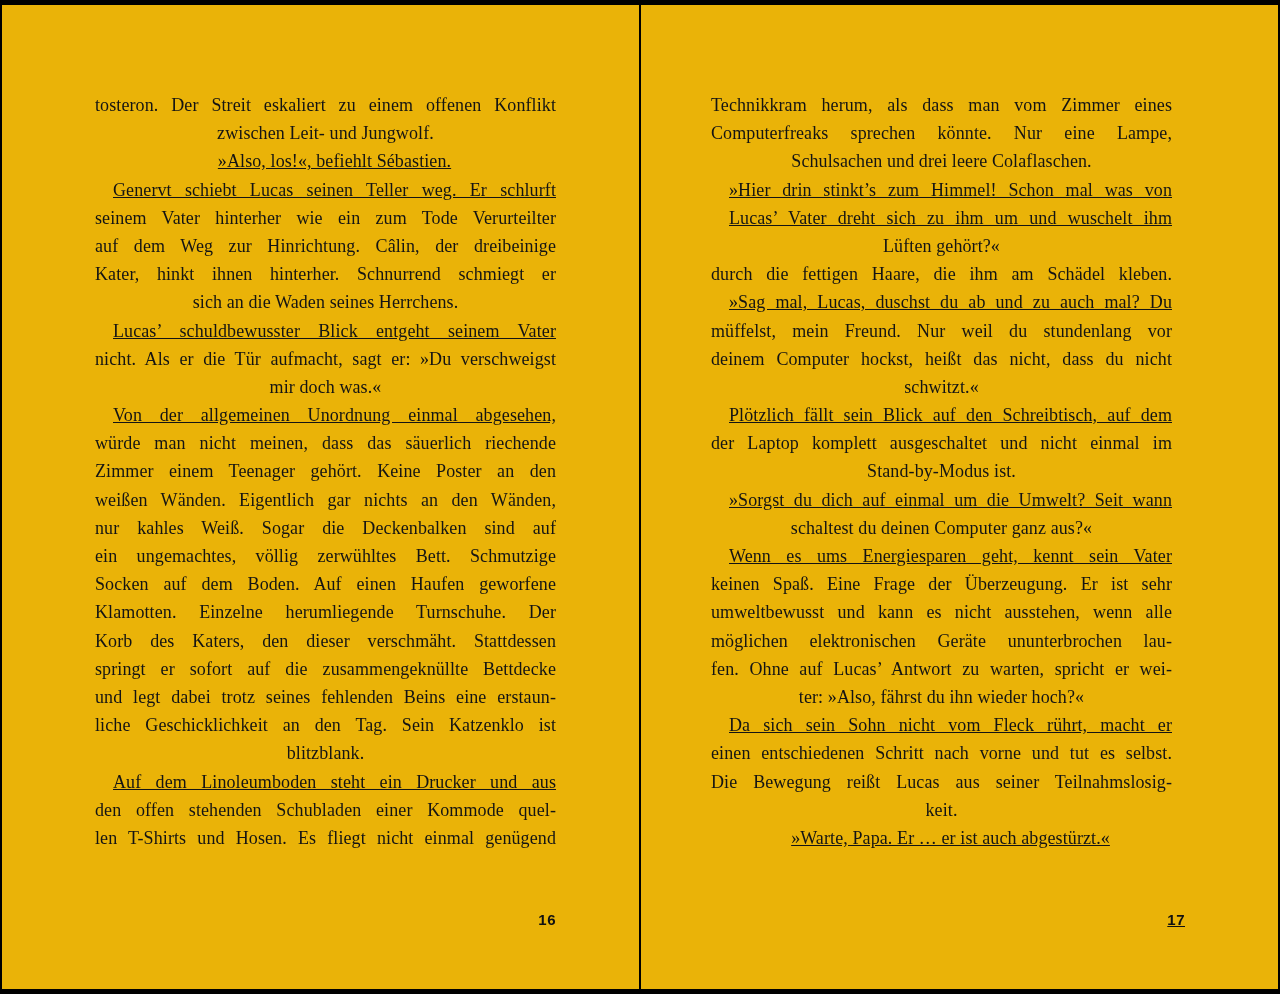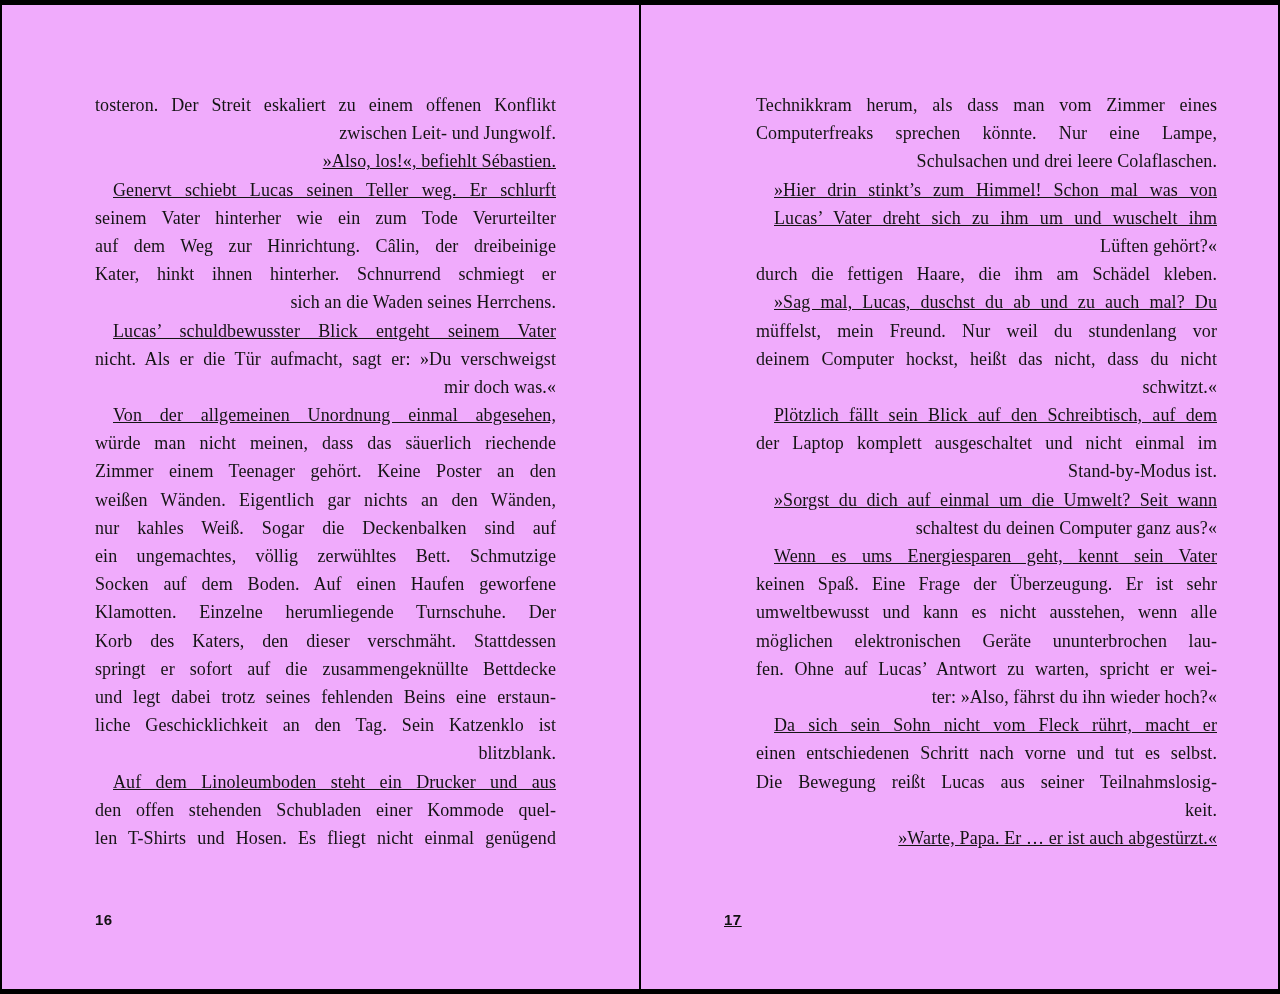--- a/index.html
+++ b/index.html
@@ -1,20 +1,20 @@
 <!DOCTYPE html>
 <html><head>
 <meta charset="utf-8">
 <style>
   html, body { margin: 0; padding: 0; background: #ffffff; }
   .spread {
     position: relative;
     width: 1280px;
     height: 994px;
-    background: #f0abfc;
+    background: #eab308;
     color: #141414;
     font-family: "Liberation Serif", serif;
     overflow: hidden;
   }
   .frame-top, .frame-bottom { position: absolute; left: 0; right: 0; height: 5px; background: #000; }
   .frame-top { top: 0; }
   .frame-bottom { bottom: 0; }
   .frame-left, .frame-right { position: absolute; top: 0; bottom: 0; width: 2px; background: #000; }
   .frame-left { left: 0; }
   .frame-right { right: 0; }
@@ -22,31 +22,31 @@
 
   .text-col {
     position: absolute;
     top: 91px;
     width: 461px;
     font-size: 18px;
     line-height: 28.2px;
     letter-spacing: 0.1px;
   }
   .col-left  { left: 95px; }
-  .col-right { left: 756px; }
+  .col-right { left: 711px; }
 
-  .line { height: 28.2px; text-align: right; }
+  .line { height: 28.2px; text-align: center; }
   .line.j { text-align: justify; text-align-last: justify; }
   .line.ind { padding-left: 18px; text-decoration: underline; }
 
   .pagenum {
     position: absolute;
     top: 911px;
     width: 461px;
-    text-align: left;
+    text-align: right;
     font-family: "Liberation Sans", sans-serif;
     font-size: 15px;
     font-weight: 700;
     letter-spacing: 0.5px;
     color: #111;
   }
   .pn-left  { left: 95px; }
   .pn-right { left: 724px; text-decoration: underline; }
 </style>
 </head>

